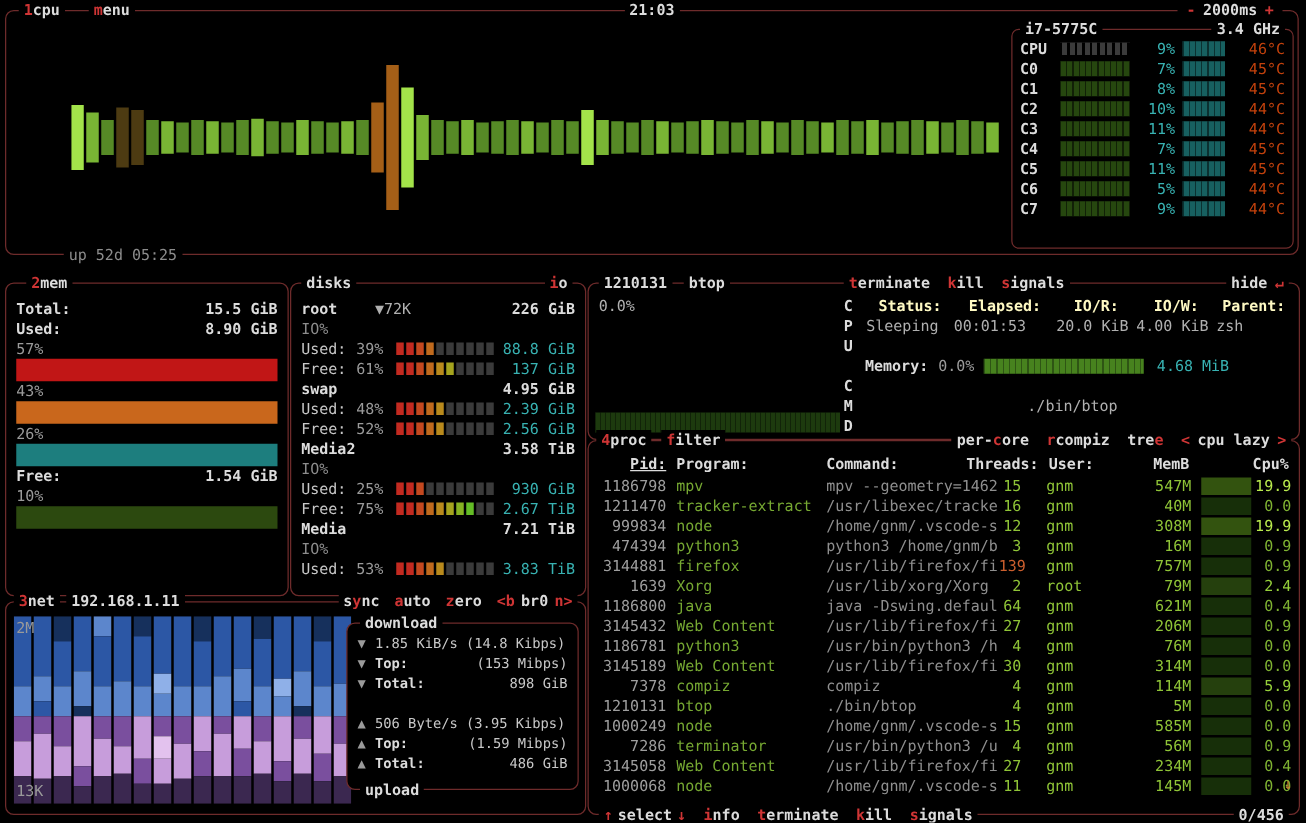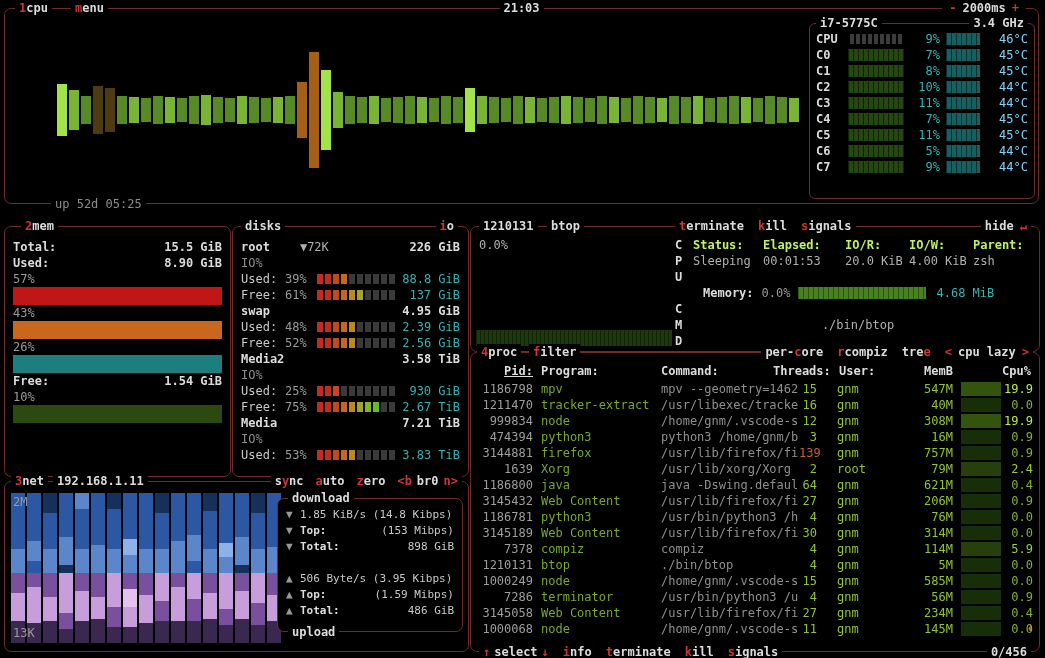--- a/index.html
+++ b/index.html
@@ -20,21 +20,21 @@
   #cpu-cores{position:absolute;left:6px;right:6px;top:7px;}
   .core-row{display:flex;align-items:center;height:16px;}
   .core-name{width:32px;font-weight:bold;color:#dcdcdc;flex:none;}
   .core-graph{width:56px;height:12px;flex:none;background:#26470f;
       background-image:repeating-linear-gradient(90deg,rgba(0,0,0,.55) 0 1px,transparent 1px 5px);}
   .core-graph.cpu-total{background-color:#3b3b3b;height:10px;
       background-image:repeating-linear-gradient(90deg,#000 0 2px,transparent 2px 6px);}
   .core-pct{width:36px;text-align:right;color:#38b2b2;flex:none;}
   .core-temp-graph{width:34px;height:12px;margin-left:6px;flex:none;background:#176060;
       background-image:repeating-linear-gradient(90deg,rgba(0,0,0,.5) 0 1px,transparent 1px 5px);}
-  .core-temp{flex:1;text-align:right;color:#7dd3fc;}
+  .core-temp{flex:1;text-align:right;color:#c2410c;}
   #load-row{position:absolute;left:6px;right:6px;bottom:5px;display:flex;height:16px;}
   .ll{font-weight:bold;color:#dcdcdc;width:84px;flex:none;}
   .lv{flex:1;text-align:right;color:#c8c8c8;}
   #uptime{position:absolute;left:46px;bottom:-9px;background:#000;padding:0 4px;color:#8c8c8c;z-index:2;}
   #interval span{margin:0 3px;}
 
   
   #mem-box{left:4px;top:226px;width:227px;height:251px;}
   #mem-inner{position:absolute;left:8px;right:8px;top:12px;}
   .mem-row{display:flex;height:16px;align-items:center;}
@@ -82,42 +82,42 @@
   #detail-cpu-pct{position:absolute;left:8px;top:10px;color:#b0b0b0;}
   #detail-cpu-graph{position:absolute;left:5px;bottom:5px;width:196px;height:16px;background:#1d3a0e;
       background-image:repeating-linear-gradient(90deg,rgba(0,0,0,.4) 0 1px,transparent 1px 4px);}
   .vert{position:absolute;left:204px;width:14px;}
   .vert span{display:block;height:16px;font-weight:bold;color:#dcdcdc;}
   #detail-cpu-vert{top:10px;}
   #detail-cmd-vert{top:74px;}
   .inf-row{position:absolute;left:222px;display:flex;}
   #detail-info-headers{top:10px;}
   #detail-info-values{top:26px;}
-  .inf-h{font-weight:bold;color:#bef264;flex:none;}
+  .inf-h{font-weight:bold;color:#fef9c3;flex:none;text-align:center;}
   .inf-v{color:#b0b0b0;flex:none;}
-  #detail-mem-row{position:absolute;left:232px;top:58px;display:flex;align-items:center;justify-content:space-between;}
+  #detail-mem-row{position:absolute;left:221px;top:58px;display:flex;align-items:center;justify-content:space-between;}
   #detail-mem-row .ml{font-weight:bold;color:#dcdcdc;}
   #detail-mem-row .mp{color:#9a9a9a;margin:0 8px;}
   .mmeter{width:128px;height:12px;background:#47821e;
       background-image:repeating-linear-gradient(90deg,rgba(0,0,0,.35) 0 1px,transparent 1px 5px);}
   #detail-mem-row .mv{margin-left:10px;}
   #detail-cmdline{position:absolute;left:222px;top:90px;width:330px;text-align:center;color:#b0b0b0;}
 
   
   #proc-box{left:470px;top:352px;width:570px;height:300px;}
   #proc-title-right{display:flex;gap:14px;}
   #proc-options{display:flex;gap:14px;}
   .sortlbl{margin:0 6px;}
   #proc-header{position:absolute;left:6px;right:6px;top:10px;height:16px;font-weight:bold;color:#dcdcdc;}
   .h-pid{position:absolute;left:0;width:56px;text-align:right;text-decoration:underline;}
   .h-prog{position:absolute;left:64px;}
   .h-cmd{position:absolute;left:184px;}
   .h-thr{position:absolute;left:296px;}
   .h-user{position:absolute;left:362px;}
-  .h-mem{position:absolute;left:420px;width:56px;text-align:right;}
+  .h-mem{position:absolute;left:432px;width:56px;text-align:center;}
   .h-cpu{position:absolute;right:2px;width:40px;text-align:right;}
   #proc-rows{position:absolute;left:6px;right:6px;top:28px;}
   .p-row{display:flex;align-items:center;height:16px;}
   .p-pid{width:56px;text-align:right;color:#9e9e9e;flex:none;}
   .p-prog{width:112px;margin-left:8px;color:#76a832;flex:none;overflow:hidden;white-space:nowrap;}
   .p-cmd{width:138px;margin-left:8px;color:#8f8f8f;flex:none;overflow:hidden;white-space:nowrap;}
   .p-thr{width:18px;text-align:right;color:#8fc437;flex:none;}
   .p-thr.thr-hi{color:#cc5f2e;}
   .p-user{width:60px;margin-left:20px;color:#8fc437;flex:none;}
   .p-mem{width:56px;text-align:right;color:#8fc437;flex:none;}

